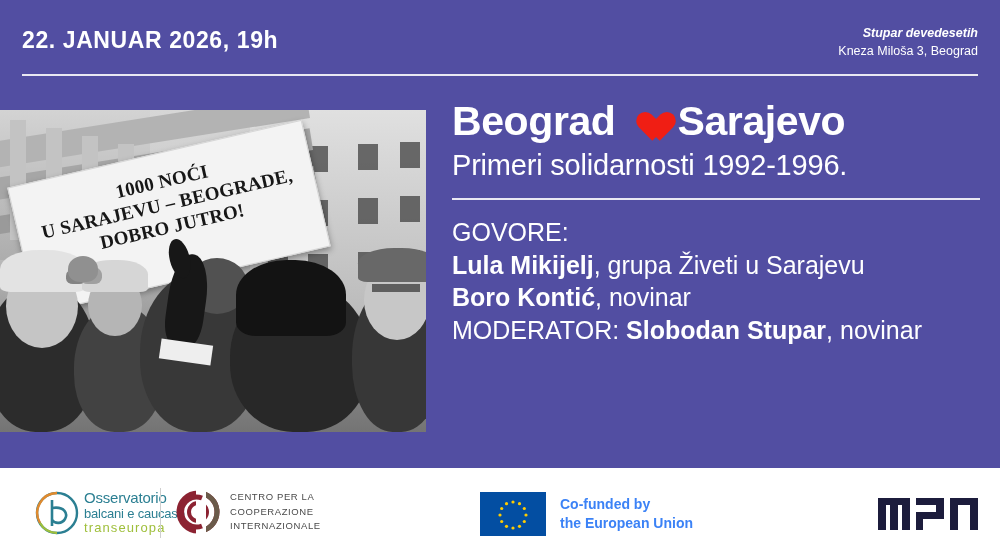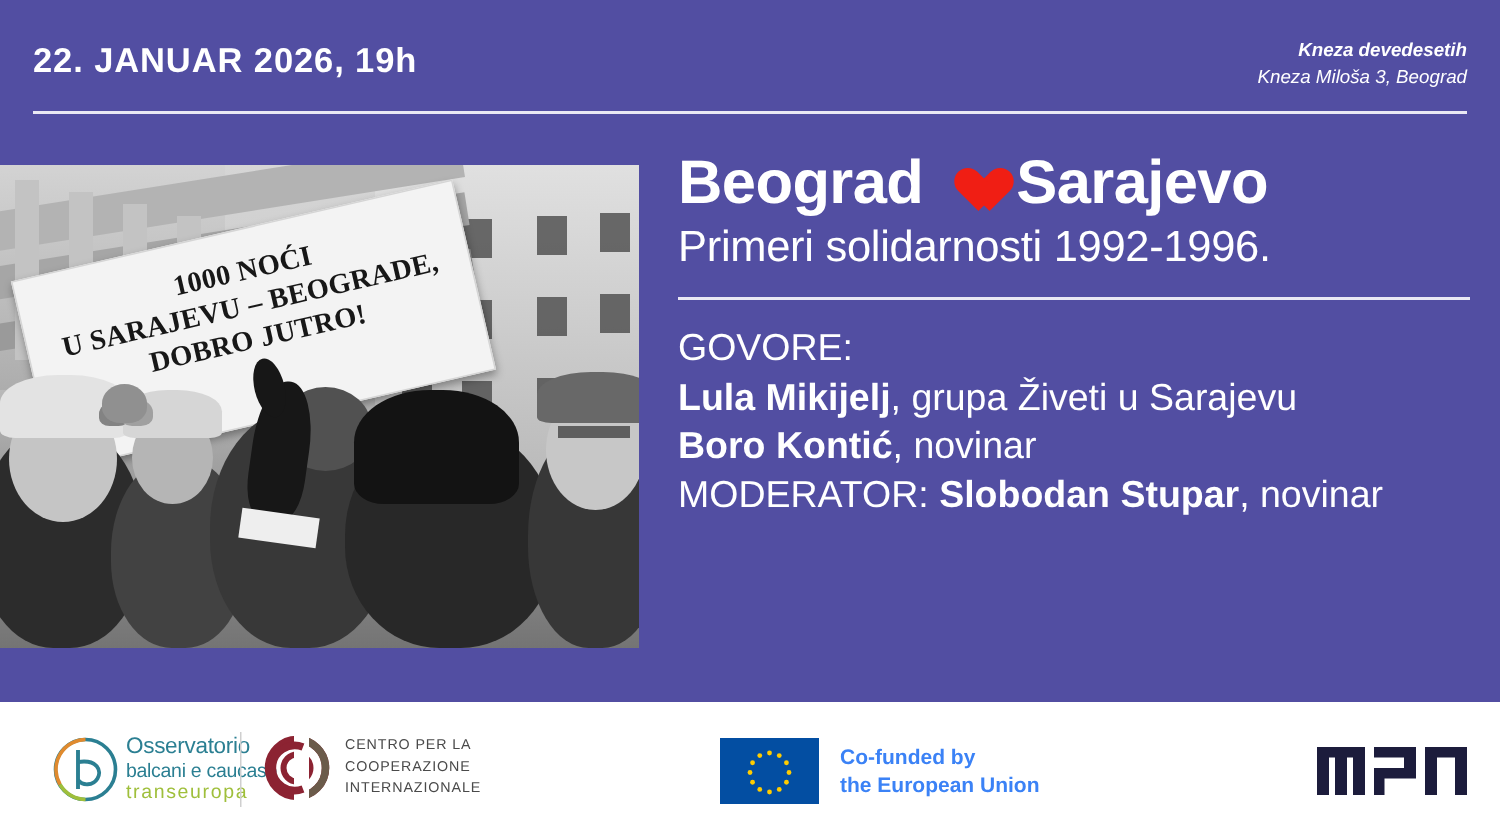--- a/index.html
+++ b/index.html
@@ -25,21 +25,21 @@
     color:#ffffff;
     font-size:23px;font-weight:bold;letter-spacing:.6px;
     white-space:nowrap;
   }
   .venue{
     position:absolute;right:22px;top:24px;
     text-align:right;color:#ffffff;
     font-size:12.5px;line-height:1.45;font-weight:bold;
   }
   .venue .v-museum{font-style:italic;display:block;}
-  .venue .v-address{display:block;font-weight:normal;font-style:italic;}
+  .venue .v-address{display:block;font-weight:normal;}
   .rule-top{
     position:absolute;left:22px;top:74px;width:956px;height:2px;
     background:#e9e8f3;
   }
 
   
   .photo{
     position:absolute;left:0;top:110px;width:426px;height:322px;
     background:#9a9a98;
     overflow:hidden;
@@ -175,21 +175,21 @@
   .mdn svg{display:block;}
 </style>
 </head>
 <body>
 
 <div class="poster">
 
   <div class="header">
     <div class="date">22. JANUAR 2026, 19h</div>
     <div class="venue">
-      <span class="v-museum">Kneza devedesetih</span>
+      <span class="v-museum">Stupar devedesetih</span>
       <span class="v-address">Kneza Miloša 3, Beograd</span>
     </div>
     <div class="rule-top"></div>
   </div>
 
   <div class="photo">
     <div class="ph-sky"></div>
 
     <div class="bldg b1">
       <div class="win" style="left:18px;top:38px;width:20px;height:26px;"></div>

